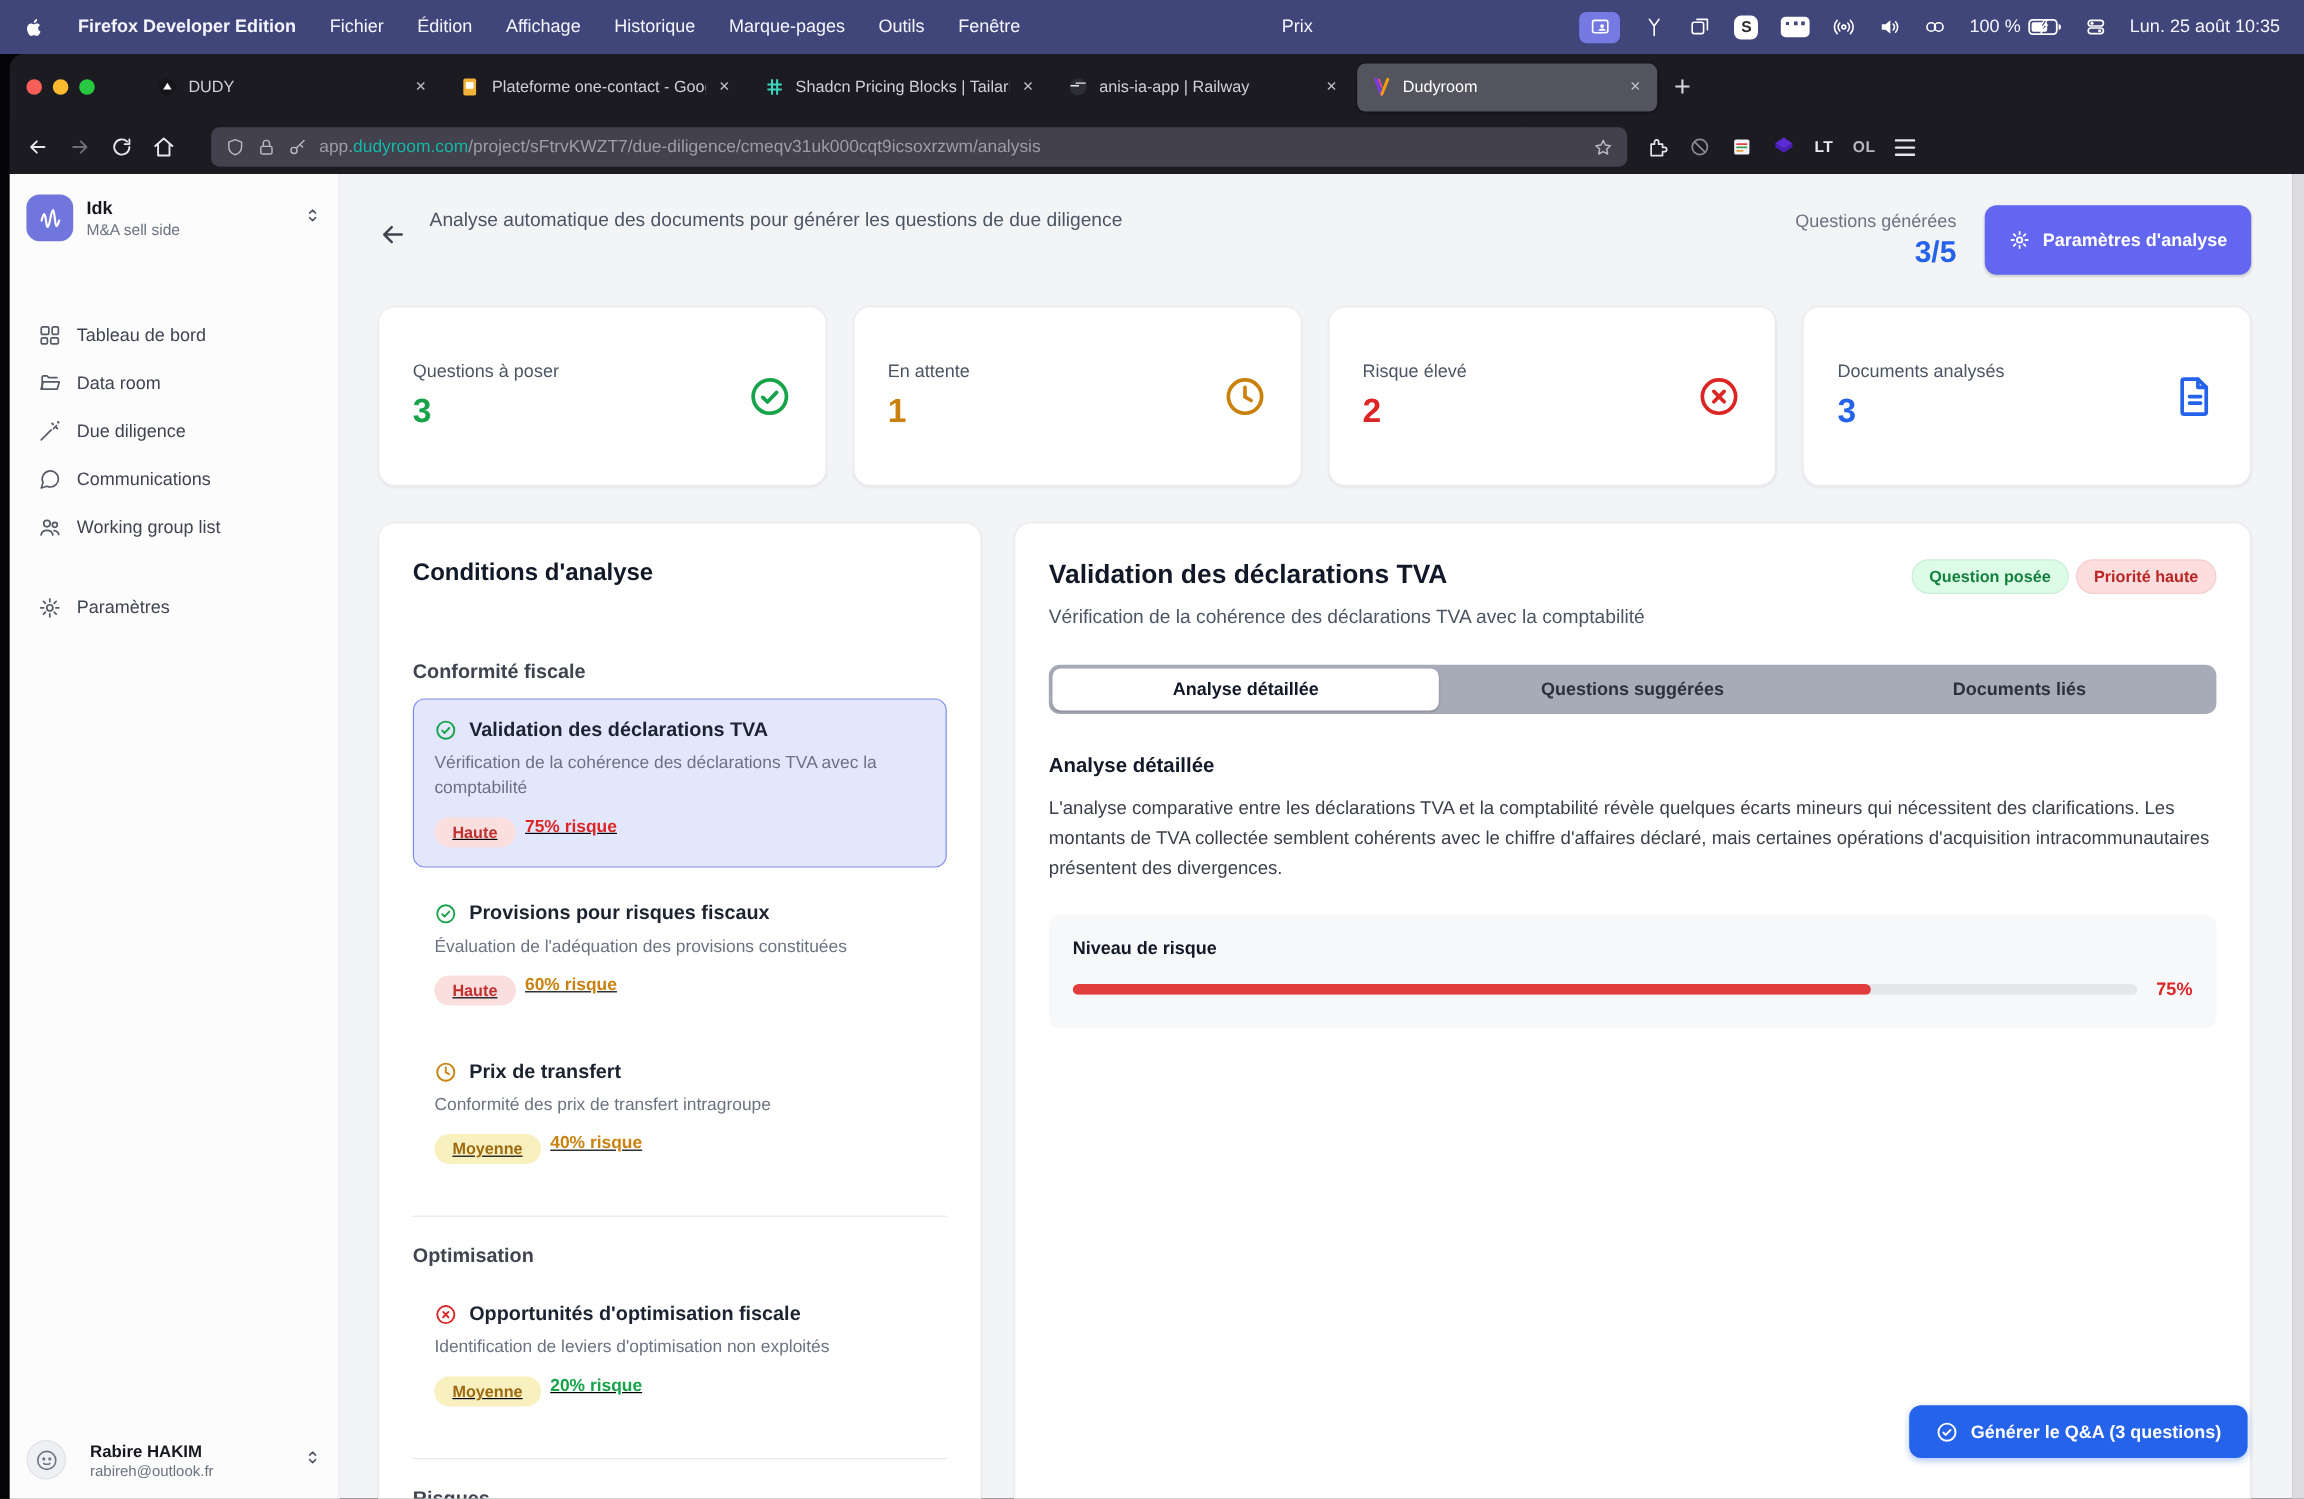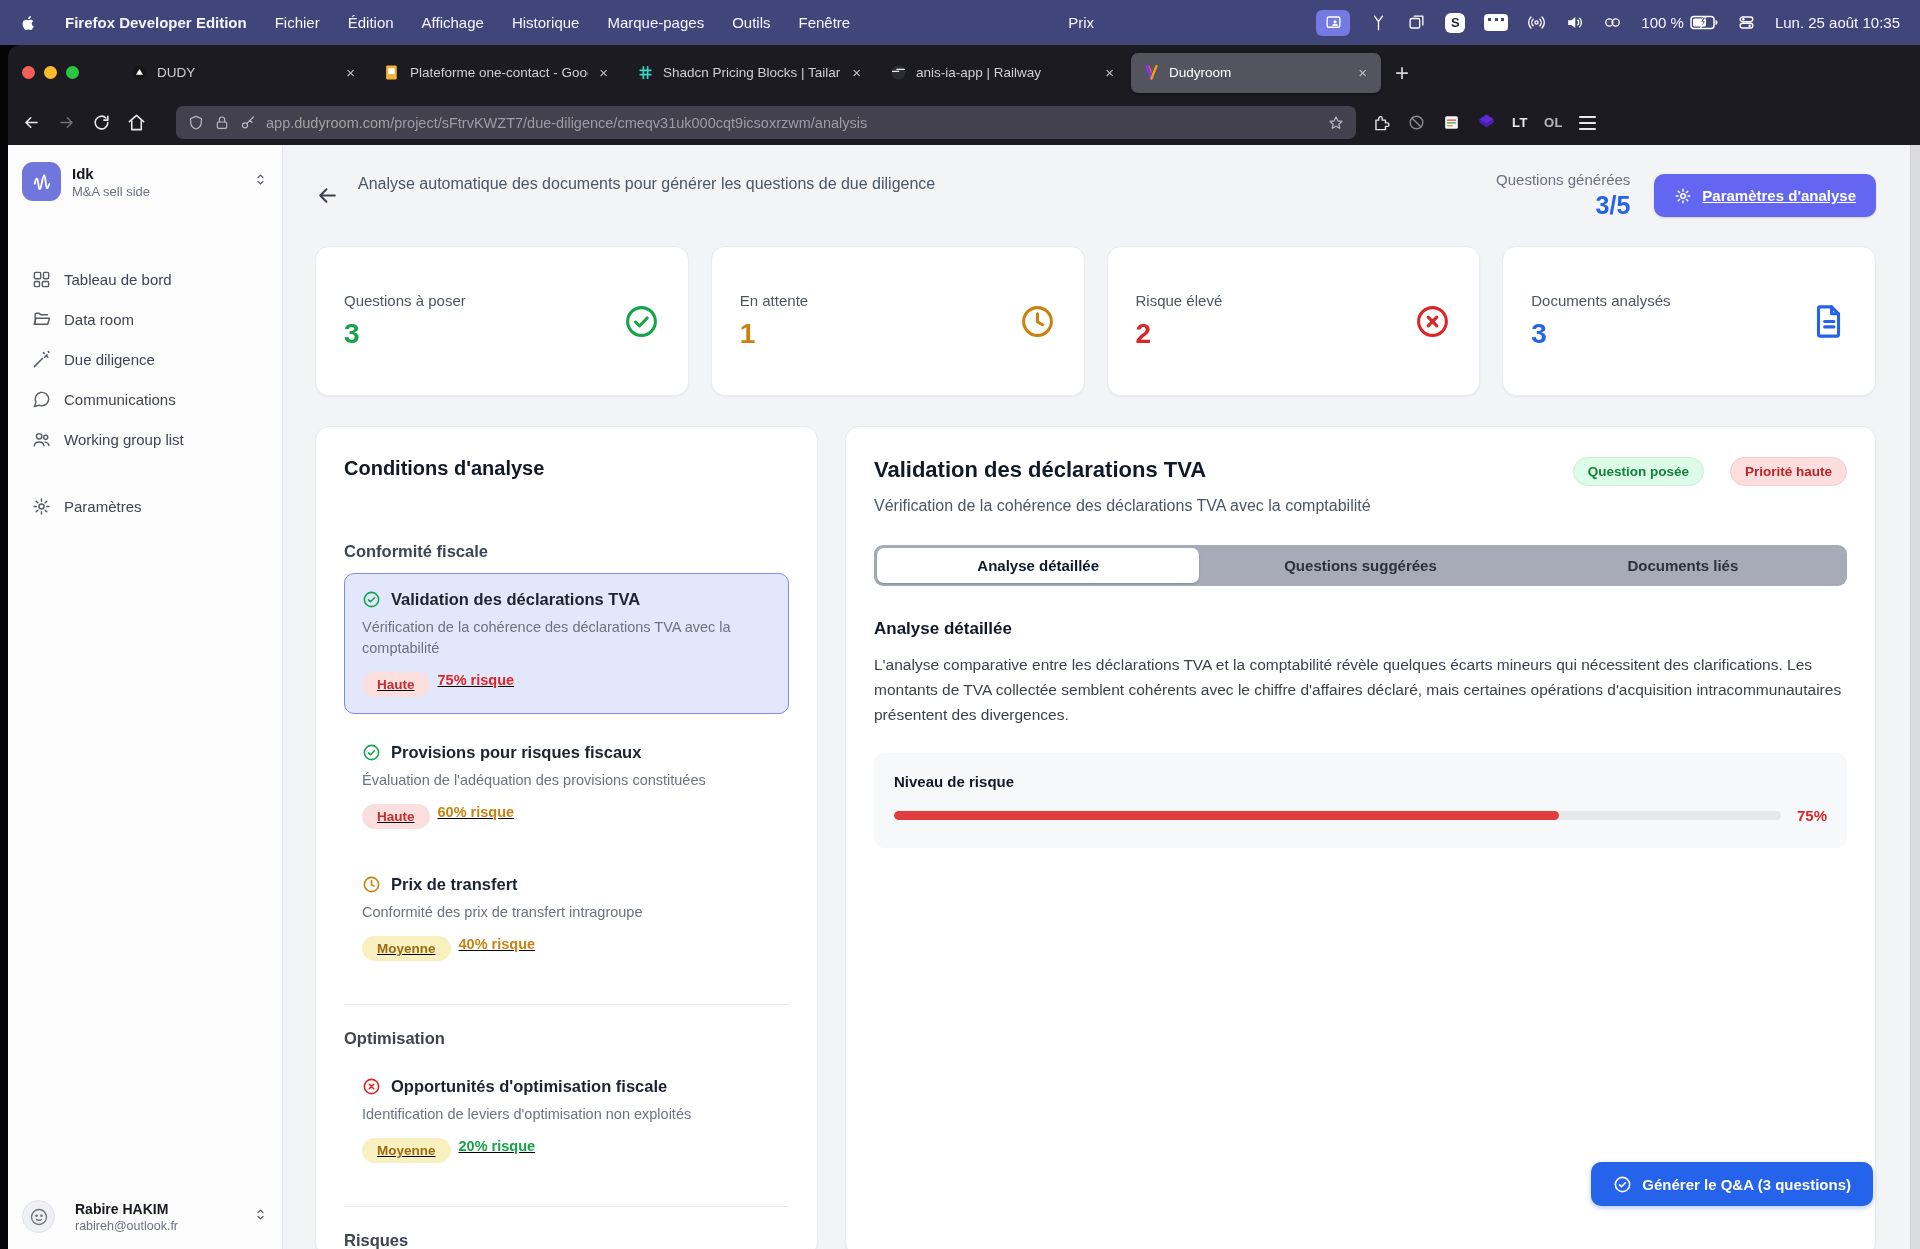--- a/index.html
+++ b/index.html
@@ -45,21 +45,21 @@
     background:#1c1b22; }
   .nav-ic { width:19px; height:19px; stroke:#e8e8ec; fill:none; stroke-width:2;
     stroke-linecap:round; stroke-linejoin:round; }
   .nav-ic.dim { stroke:#6e6e77; }
   .urlfield { width:1180px; height:33px; background:#42414d; border-radius:7px;
     display:flex; align-items:center; padding:0 12px; gap:10px; margin-left:14px;
     color:#d6d6dc; font-size:14.5px; }
   .urlfield .u-ic { width:16px; height:16px; stroke:#b9b9c2; fill:none; stroke-width:1.8;
     stroke-linecap:round; stroke-linejoin:round; }
   .url-text { white-space:nowrap; overflow:hidden; }
-  .url-dim { color:#9d9da6; } .url-main { color:#a3a3a3; }
+  .url-dim { color:#9d9da6; } .url-main { color:#14b8a6; }
   .url-star { margin-left:auto; }
   .ext-ic { width:19px; height:19px; stroke:#e4e4ea; fill:none; stroke-width:1.8;
     stroke-linecap:round; stroke-linejoin:round; }
   .ext-text { color:#e8e8ee; font-size:13px; font-weight:bold; letter-spacing:.5px; }
   .ham { display:flex; flex-direction:column; gap:4px; }
   .ham span{ width:17px; height:2px; background:#e8e8ec; border-radius:2px; display:block; }
 
   
   .app { display:flex; height:1104px; background:#f3f4f6; }
   .sidebar { width:275px; background:#fcfcfd; border-right:1px solid #e5e7eb;
@@ -100,23 +100,23 @@
   .head-txt { margin-left:18px; }
   .title-row { display:flex; align-items:center; gap:13px; }
   .brain-ic { width:29px; height:29px; stroke:#2563eb; fill:none; stroke-width:2;
     stroke-linecap:round; stroke-linejoin:round; }
   h1.page-title { font-size:26px; color:#1f2430; letter-spacing:.2px; }
   .page-sub { font-size:16px; color:#4b5563; margin-top:4px; }
   .head-right { margin-left:auto; display:flex; align-items:center; gap:24px; }
   .qgen { display:flex; flex-direction:column; align-items:flex-end; }
   .qgen-label { font-size:15px; color:#6b7280; }
   .qgen-value { font-size:25px; font-weight:bold; color:#2563eb; margin-top:3px; }
-  .btn-settings { height:43px; background:#6366f1; color:#fff; border:none; border-radius:10px;
+  .btn-settings { height:58px; background:#6366f1; color:#fff; border:none; border-radius:10px;
     font-size:15px; font-weight:bold; padding:0 20px; display:flex; align-items:center; gap:10px;
-    font-family:inherit; box-shadow:0 1px 2px rgba(0,0,0,.15);text-decoration:underline; }
+    font-family:inherit; box-shadow:0 1px 2px rgba(0,0,0,.15); }
   .btn-settings svg { width:18px; height:18px; stroke:#fff; fill:none; stroke-width:2;
     stroke-linecap:round; }
 
   
   .stats { margin-top:26px; display:grid; grid-template-columns:repeat(4,1fr); gap:22px; }
   .card { background:#fff; border:1px solid #eaebee; border-radius:14px; height:150px;
     display:flex; align-items:center; justify-content:space-between; padding:0 28px;
     box-shadow:0 1px 2px rgba(16,24,40,.05); }
   .card-label { font-size:15px; color:#4b5563; }
   .card-value { font-size:28px; font-weight:bold; margin-top:9px; }
@@ -144,21 +144,21 @@
   .cond-meta { display:flex; align-items:flex-start; gap:8px; margin-top:13px;text-decoration:underline; }
   .pill { border-radius:999px; padding:5px 15px; font-size:13.5px; font-weight:bold; }
   .pill-high { background:#fbdede; color:#c22f2f; }
   .pill-med { background:#f9f0c0; color:#9c6a11; }
   .risk-txt { font-size:14.5px; font-weight:bold; }
   .divider { height:1px; background:#e8e9ec; margin:26px 0 24px 0; }
 
   .right-panel { flex:1; height:830px; padding:30px 28px; position:relative; }
   .rp-head { display:flex; align-items:flex-start; }
   .rp-title { font-size:22px; font-weight:bold; color:#111827; }
-  .rp-badges { margin-left:auto; display:flex; gap:26px; }
+  .rp-badges { margin-left:auto; display:flex; gap:6px; }
   .badge { border-radius:999px; padding:6px 14px; font-size:13.5px; font-weight:bold; }
   .badge-green { background:#dcfce7; color:#15803d; border:1px solid #c9efd6; }
   .badge-red { background:#fcdede; color:#bb2525; border:1px solid #f6cccc; }
   .rp-sub { font-size:16px; color:#4b5563; margin-top:11px; }
   .seg { margin-top:30px; background:#a6abb7; border-radius:9px; padding:3px;
     display:grid; grid-template-columns:1fr 1fr 1fr; height:41px; }
   .seg-tab { display:flex; align-items:center; justify-content:center; font-size:15px;
     font-weight:bold; color:#2b313d; border-radius:7px; }
   .seg-tab.active { background:#fff; color:#111827; box-shadow:0 1px 2px rgba(0,0,0,.18); }
   .rp-section-title { margin-top:33px; font-size:17px; font-weight:bold; color:#111827; }

